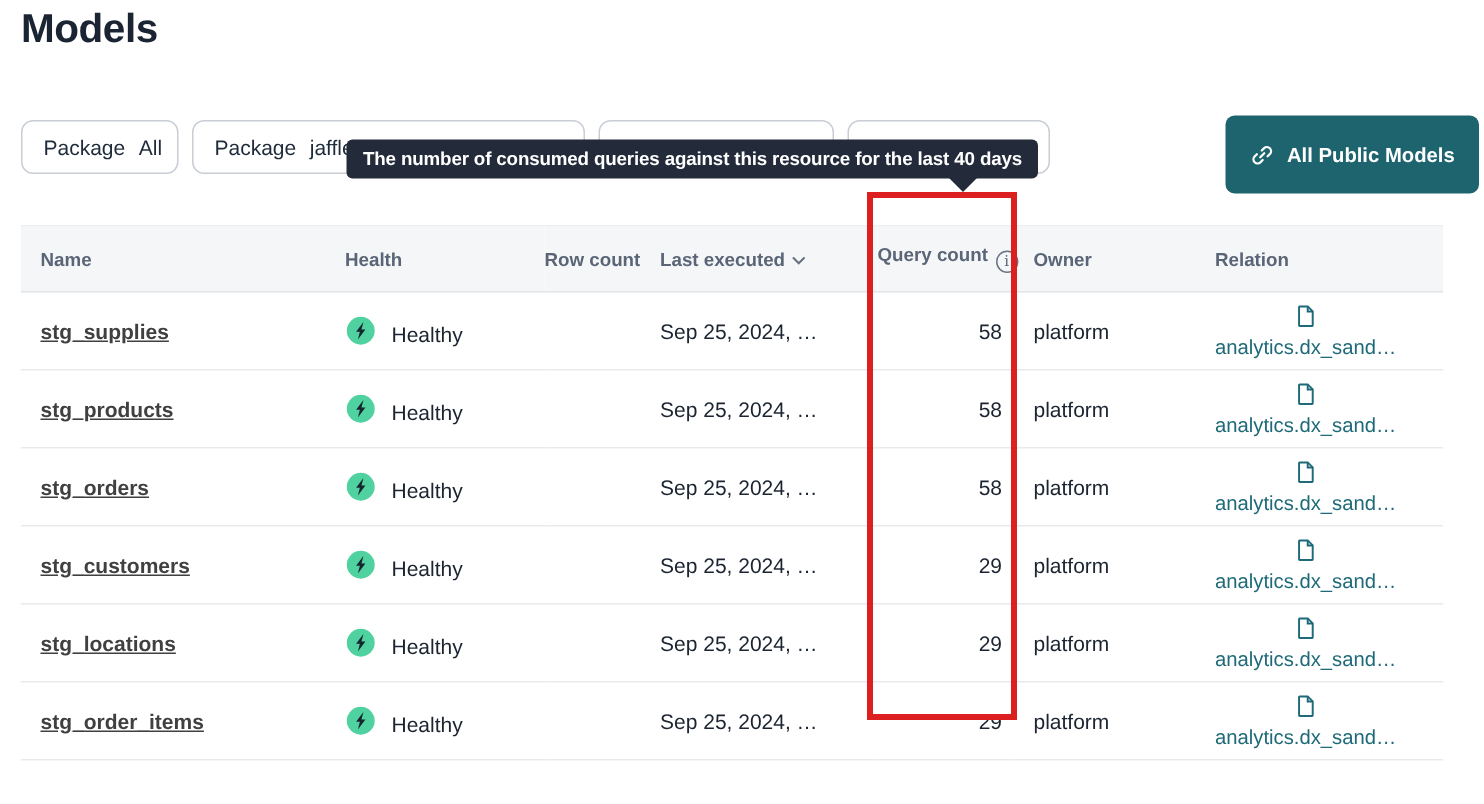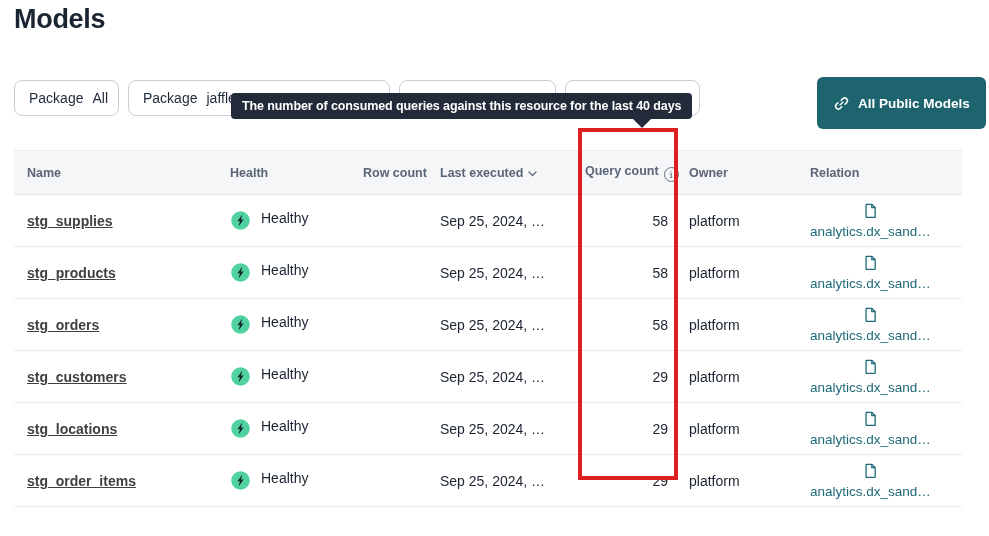--- a/index.html
+++ b/index.html
@@ -48,21 +48,21 @@
     height:52px; border-bottom:1px solid #e8eaee; font-size:14px; color:#1b2430;
     vertical-align:middle; white-space:nowrap; overflow:hidden;
   }
   .pad-first { padding-left:13px; }
   .pad-owner { padding-left:12px; }
   .col-qc { text-align:right; padding-right:9px; }
   th.col-qc, td.col-qc { padding-right:9px; }
   a.model-link {
     color:#404040; font-weight:700; text-decoration:underline; cursor:pointer;
   }
-  .health-cell { display:flex; align-items:flex-start; gap:10px; }
+  .health-cell { display:flex; align-items:flex-end; gap:10px; }
   .health-badge { width:21px; height:21px; display:inline-flex; }
   .relation-link {
     color:#1e6a78; font-size:13.5px; text-decoration:none; cursor:pointer;
     display:inline-flex; align-items:center; gap:6px;flex-direction:column;
   }
   .sort-chev { display:inline-block; margin-left:5px; vertical-align:1px; }
   .info-circle {
     display:inline-flex; align-items:center; justify-content:center;
     width:15px; height:15px; border:1.3px solid #6a7383; border-radius:50%;
     font-size:10px; font-weight:400; color:#5a6577; margin-left:5px;

